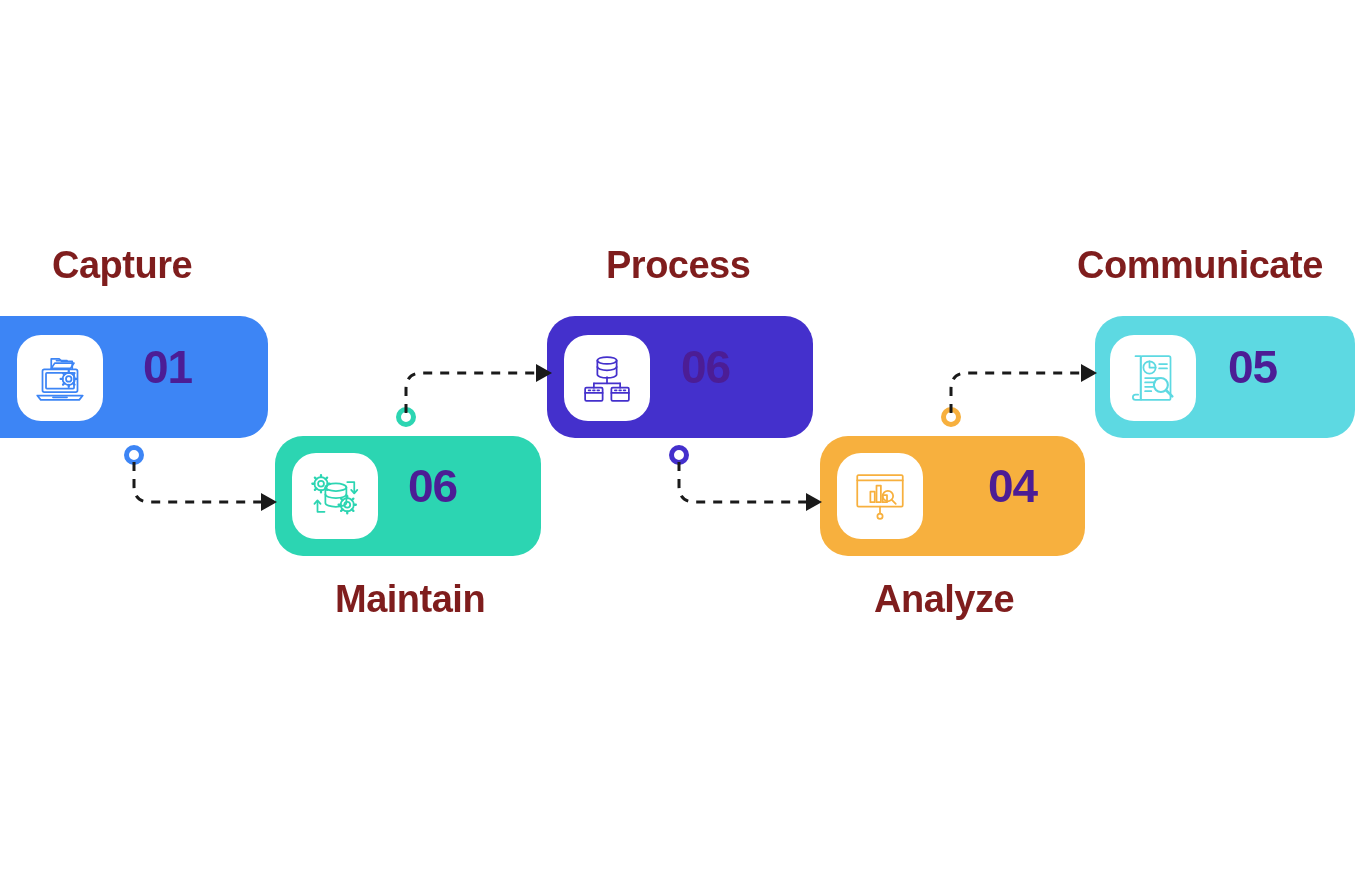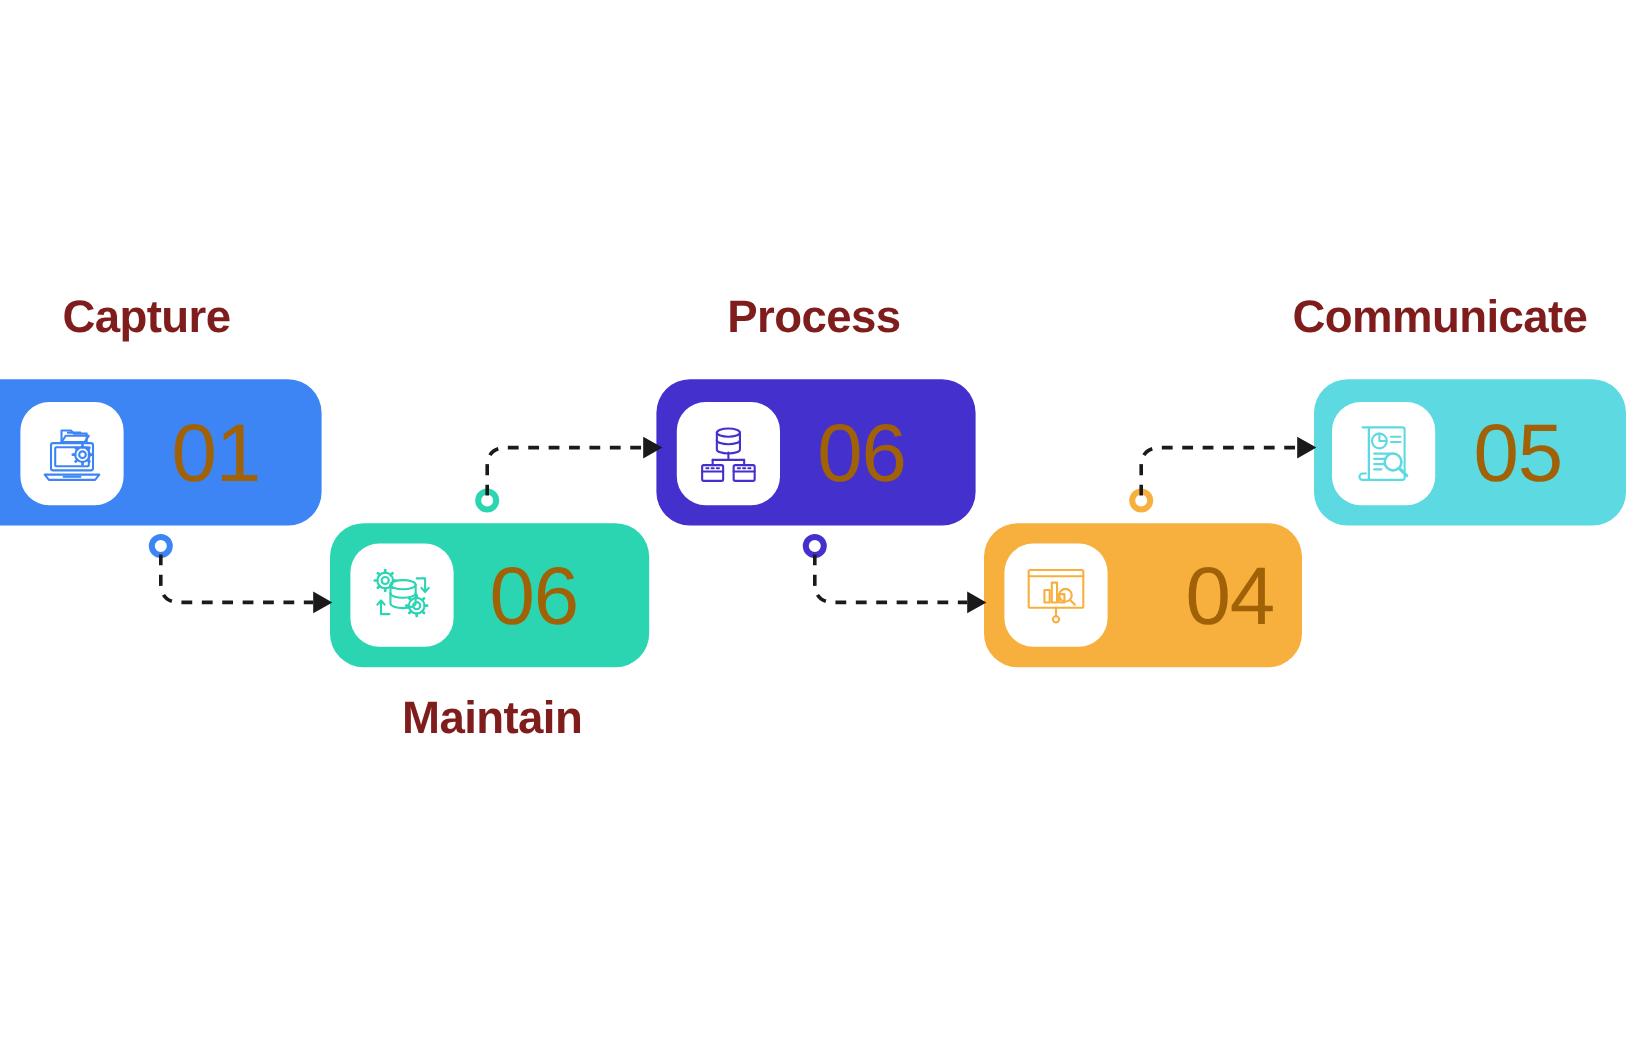--- a/index.html
+++ b/index.html
@@ -18,24 +18,24 @@
   }
   .icon-tile{
     position:absolute;
     background:#ffffff;
     border-radius:24px;
     display:flex;align-items:center;justify-content:center;
   }
   .icon-tile svg{display:block;}
   .card-num{
     position:absolute;
-    color:#a16207;
+    color:#4c1d95;
     font-family:"Liberation Sans",sans-serif;
-    font-weight:normal;
-    font-size:68px;
+    font-weight:bold;
+    font-size:46px;
     letter-spacing:-1px;
     line-height:1;
     white-space:nowrap;
   }
   .step-label{
     position:absolute;
     color:#7f1d1d;
     font-family:"Liberation Sans",sans-serif;
     font-weight:bold;
     font-size:38px;
@@ -148,20 +148,21 @@
           <circle cx="32" cy="55" r="3"></circle>
           <rect x="21" y="27" width="5" height="12"></rect>
           <rect x="28" y="20" width="5" height="19"></rect>
           <rect x="35" y="31" width="5" height="8"></rect>
           <circle cx="41" cy="32" r="6"></circle>
           <line x1="45.5" y1="36.5" x2="50" y2="41"></line>
         </g>
       </svg>
     </div>
     <div class="card-num" style="left: 988px; top: 463px;">04</div>
+    <div class="step-label" style="left: 874px; top: 580px;">Analyze</div>
     <div class="card" style="left: 1095px; top: 316px; width: 260px; height: 122px; background: rgb(93, 217, 226);"></div>
     <div class="icon-tile" style="left: 1110px; top: 335px; width: 86px; height: 86px;">
       <svg width="56" height="56" viewBox="0 0 64 64">
         <g fill="none" stroke="#5dd9e2" stroke-width="2" stroke-linecap="round" stroke-linejoin="round">
           <path d="M12 7 h6 v50 h-6 a3 3 0 0 1 0 -6 h3"></path>
           <rect x="18" y="7" width="34" height="50" rx="2"></rect>
           <circle cx="28" cy="20" r="7"></circle>
           <path d="M28 13 v7 h7"></path>
           <line x1="39" y1="16" x2="48" y2="16"></line>
           <line x1="39" y1="21" x2="48" y2="21"></line>

